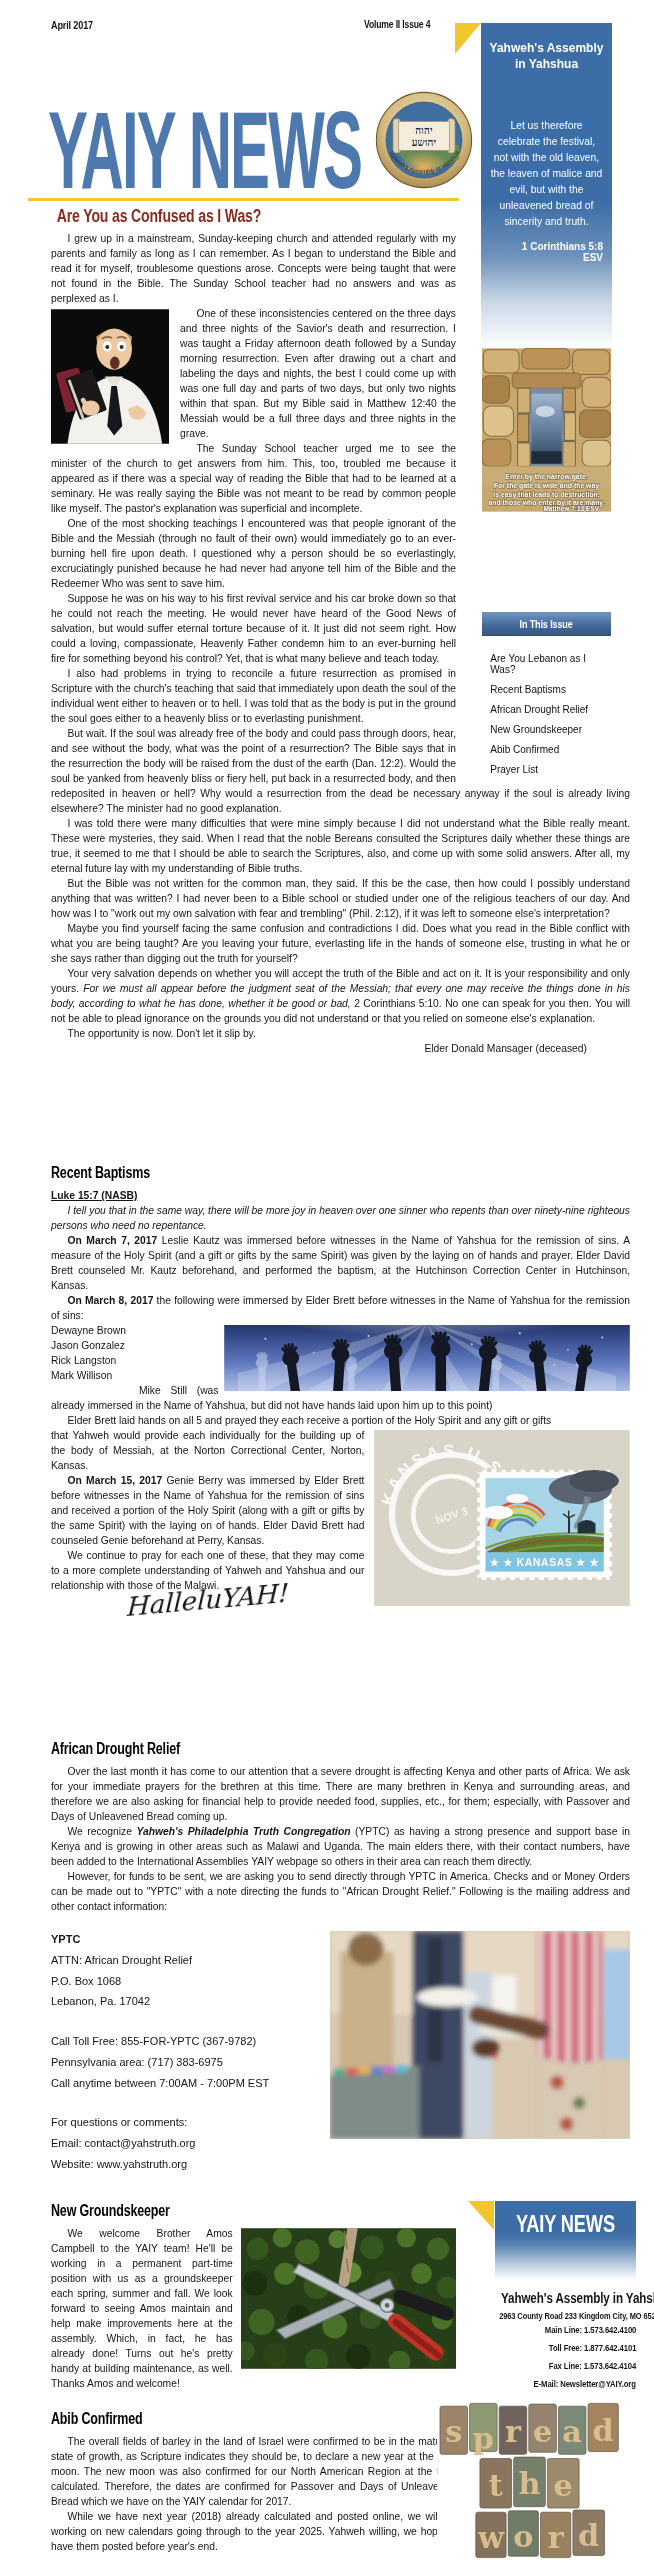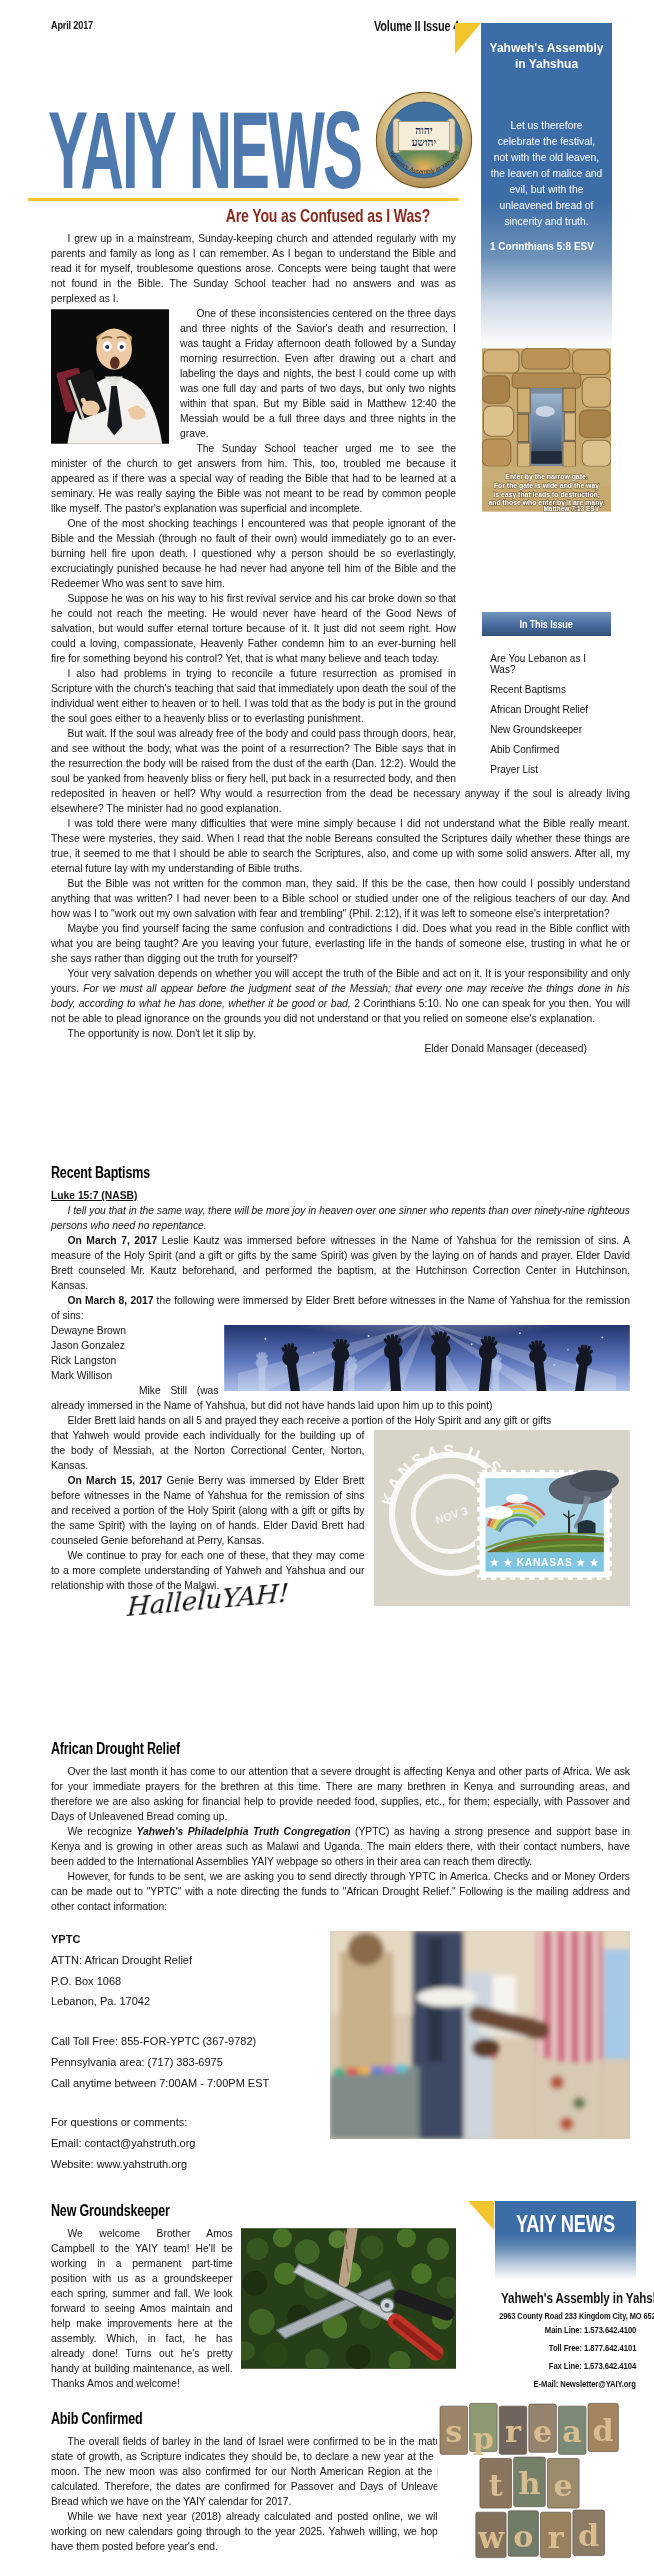--- a/index.html
+++ b/index.html
@@ -5,33 +5,33 @@
   html,body{margin:0;padding:0;background:#fff;}
   #page{position:relative;width:654px;height:2576px;background:#fff;overflow:hidden;
         font-family:"Liberation Sans",sans-serif;color:#141414;}
   .abs{position:absolute;}
   .cond{display:inline-block;transform:scaleX(.78);transform-origin:0 50%;font-weight:bold;letter-spacing:-0.2px;white-space:nowrap;}
   .cond-c{display:inline-block;transform:scaleX(.78);transform-origin:50% 50%;font-weight:bold;letter-spacing:-0.2px;white-space:nowrap;}
   .cond-r{display:inline-block;transform:scaleX(.8);transform-origin:100% 50%;font-weight:bold;letter-spacing:-0.1px;white-space:nowrap;}
 
   
   .date-label{left:51px;top:18px;font-size:11.7px;}
-  .vol-label{left:374px;top:18px;font-size:14px;}
+  .vol-label{left:364px;top:18px;font-size:11px;}
   .news-title{left:48px;top:96px;font-size:109px;line-height:1;color:#4d79ae;
               font-weight:bold;transform:scaleX(.55);transform-origin:0 0;letter-spacing:-3.4px;}
   .yellow-rule{left:27.6px;top:198px;width:431px;height:3.4px;background:#f3c52d;}
-  .article-title-wrap{left:27.6px;top:206px;width:431px;text-align:right;color:#8a2a20;font-size:18px;}
+  .article-title-wrap{left:27.6px;top:206px;width:431px;text-align:left;color:#8a2a20;font-size:18px;}
 
   
   .rail-quote{left:481px;top:23px;width:131px;height:325px;
      background:linear-gradient(180deg,#3d6da6 0%,#3d6da6 55%,#6e92ba 72%,#ccd8e6 86%,#ffffff 100%);}
   .rail-tri{left:455px;top:23px;width:0;height:0;border-top:31px solid #f3c52d;border-right:26px solid transparent;}
   .rail-org{padding:16.5px 6.9px 0 6.9px;color:#fff;font-size:12px;line-height:16.5px;text-align:center;font-weight:bold;}
   .rail-quote-text{padding:45px 9px 0 9px;color:#fff;font-size:10.3px;line-height:16px;text-align:center;}
-  .rail-quote-ref{padding:11px 9px 0 9px;color:#fff;font-size:10px;text-align:left;font-weight:bold;}
+  .rail-quote-ref{padding:11px 9px 0 26px;color:#fff;font-size:10px;text-align:right;font-weight:bold;}
   .rail-tomb{left:482px;top:348px;width:129px;height:164px;}
   .rail-iti{left:482px;top:612px;width:129px;}
   .iti-bar{height:23.4px;line-height:23.4px;text-align:center;color:#fff;font-size:11.7px;
      background:linear-gradient(180deg,#7096bf 0%,#44699a 60%,#35577f 100%);border-bottom:1.4px solid #2c4d74;}
   .iti-list{background:#fff;padding:16.5px 0 9.6px 8.3px;}
   .iti-item{font-size:10px;margin-bottom:9px;color:#111;}
 
   
   .main{left:51px;width:579px;font-size:10.3px;line-height:15px;text-align:justify;}
   .main p{margin:0;text-indent:16.5px;}

